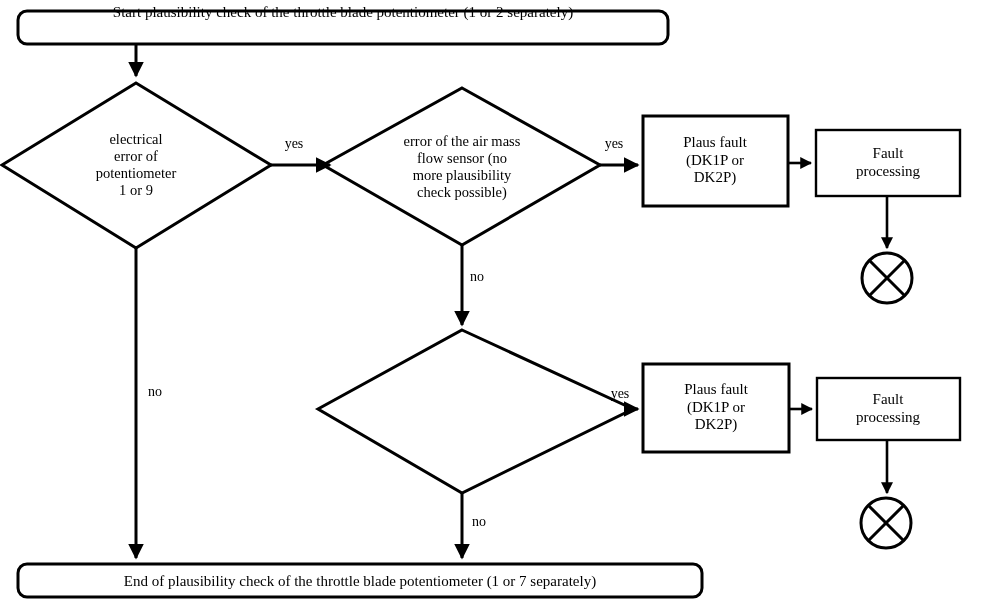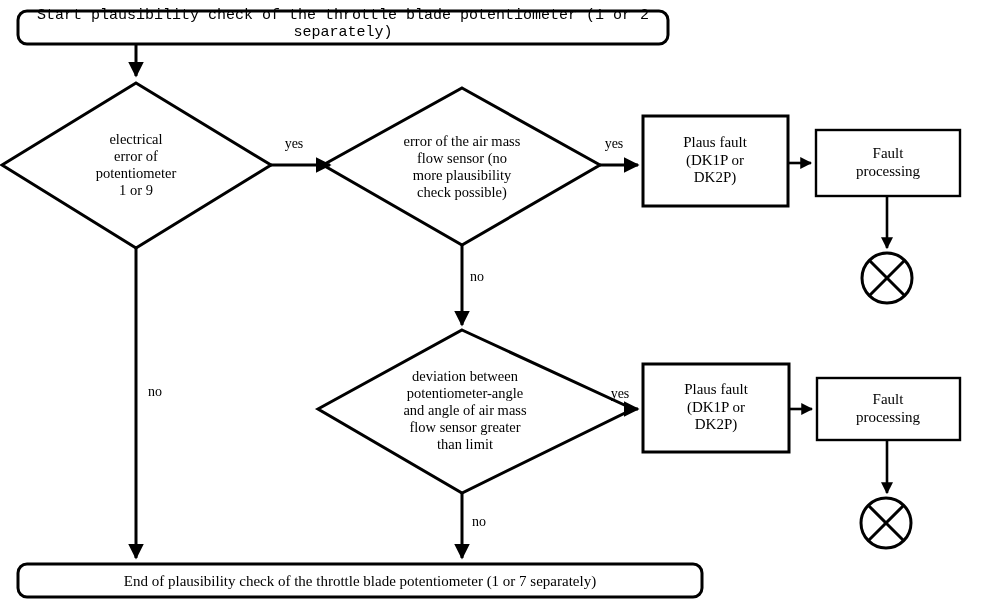--- a/index.html
+++ b/index.html
@@ -143,39 +143,34 @@
 
     <line class="conn" x1="633" y1="409" x2="638" y2="409" marker-end="url(#arrow)"></line>
 
     <line class="conn" x1="462" y1="493" x2="462" y2="558" marker-end="url(#arrow)"></line>
 
     <line class="conn-thin" x1="789" y1="409" x2="812" y2="409" marker-end="url(#arrowSm)"></line>
 
     <line class="conn-thin" x1="887" y1="440" x2="887" y2="493" marker-end="url(#arrowSm)"></line>
   </svg>
 
-  <div class="lbl lbl-bar center-abs" style="left:343px; top:24px; width:640px;font-family:Liberation Mono, monospace;">Start plausibility check of the throttle blade potentiometer (1 or 2 separately)</div>
+  <div class="lbl lbl-bar center-abs" style="left:343px; top:12px; width:640px;">Start plausibility check of the throttle blade potentiometer (1 or 2 separately)</div>
 
   <div class="lbl lbl-bar center-abs" style="left:360px; top:581px; width:670px;">End of plausibility check of the throttle blade potentiometer (1 or 7 separately)</div>
 
   <div class="lbl lbl-diamond center-abs" style="left:136px; top:165px; width:150px;">electrical
 error of
 potentiometer
 1 or 9</div>
 
   <div class="lbl lbl-diamond center-abs" style="left:462px; top:167px; width:180px;">error of the air mass
 flow sensor (no
 more plausibility
 check possible)</div>
 
-  <div class="lbl lbl-diamond center-abs" style="left:465px; top:411px; width:220px;">deviation between
-potentiometer-angle
-and angle of air mass
-flow sensor greater
-than limit</div>
 
   <div class="lbl lbl-box center-abs" style="left:715px; top:161px; width:145px;">Plaus fault
 (DK1P or
 DK2P)</div>
 
   <div class="lbl lbl-box center-abs" style="left:888px; top:163px; width:144px;">Fault
 processing</div>
 
   <div class="lbl lbl-box center-abs" style="left:716px; top:408px; width:146px;">Plaus fault
 (DK1P or

